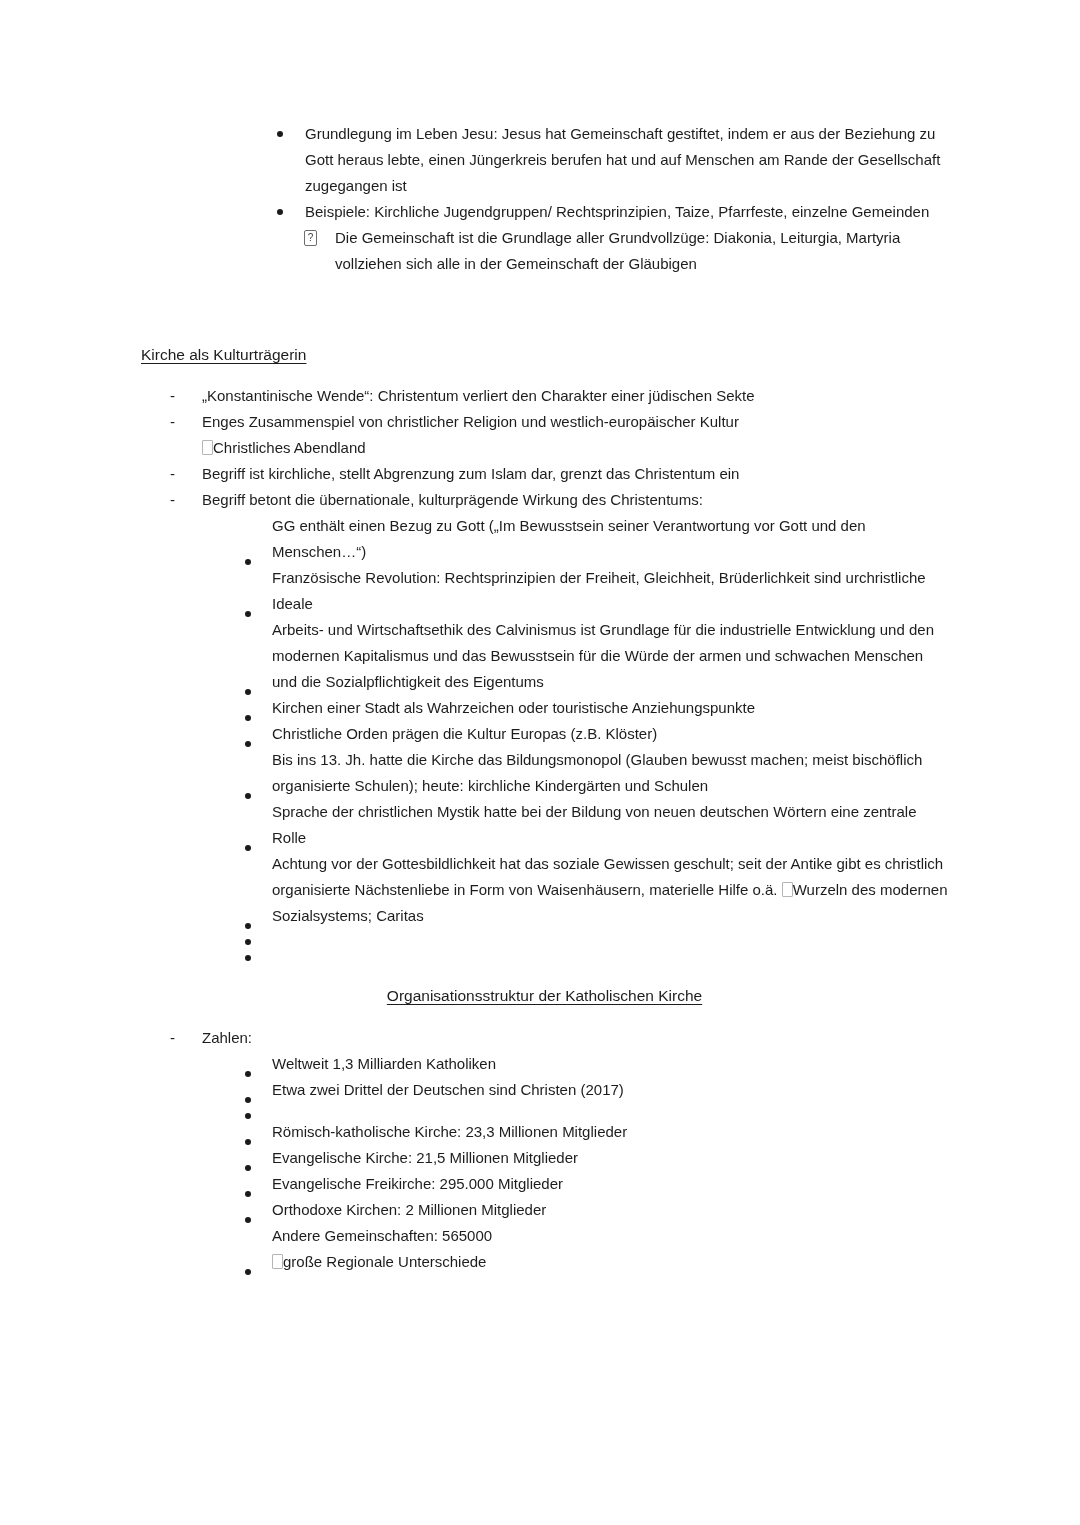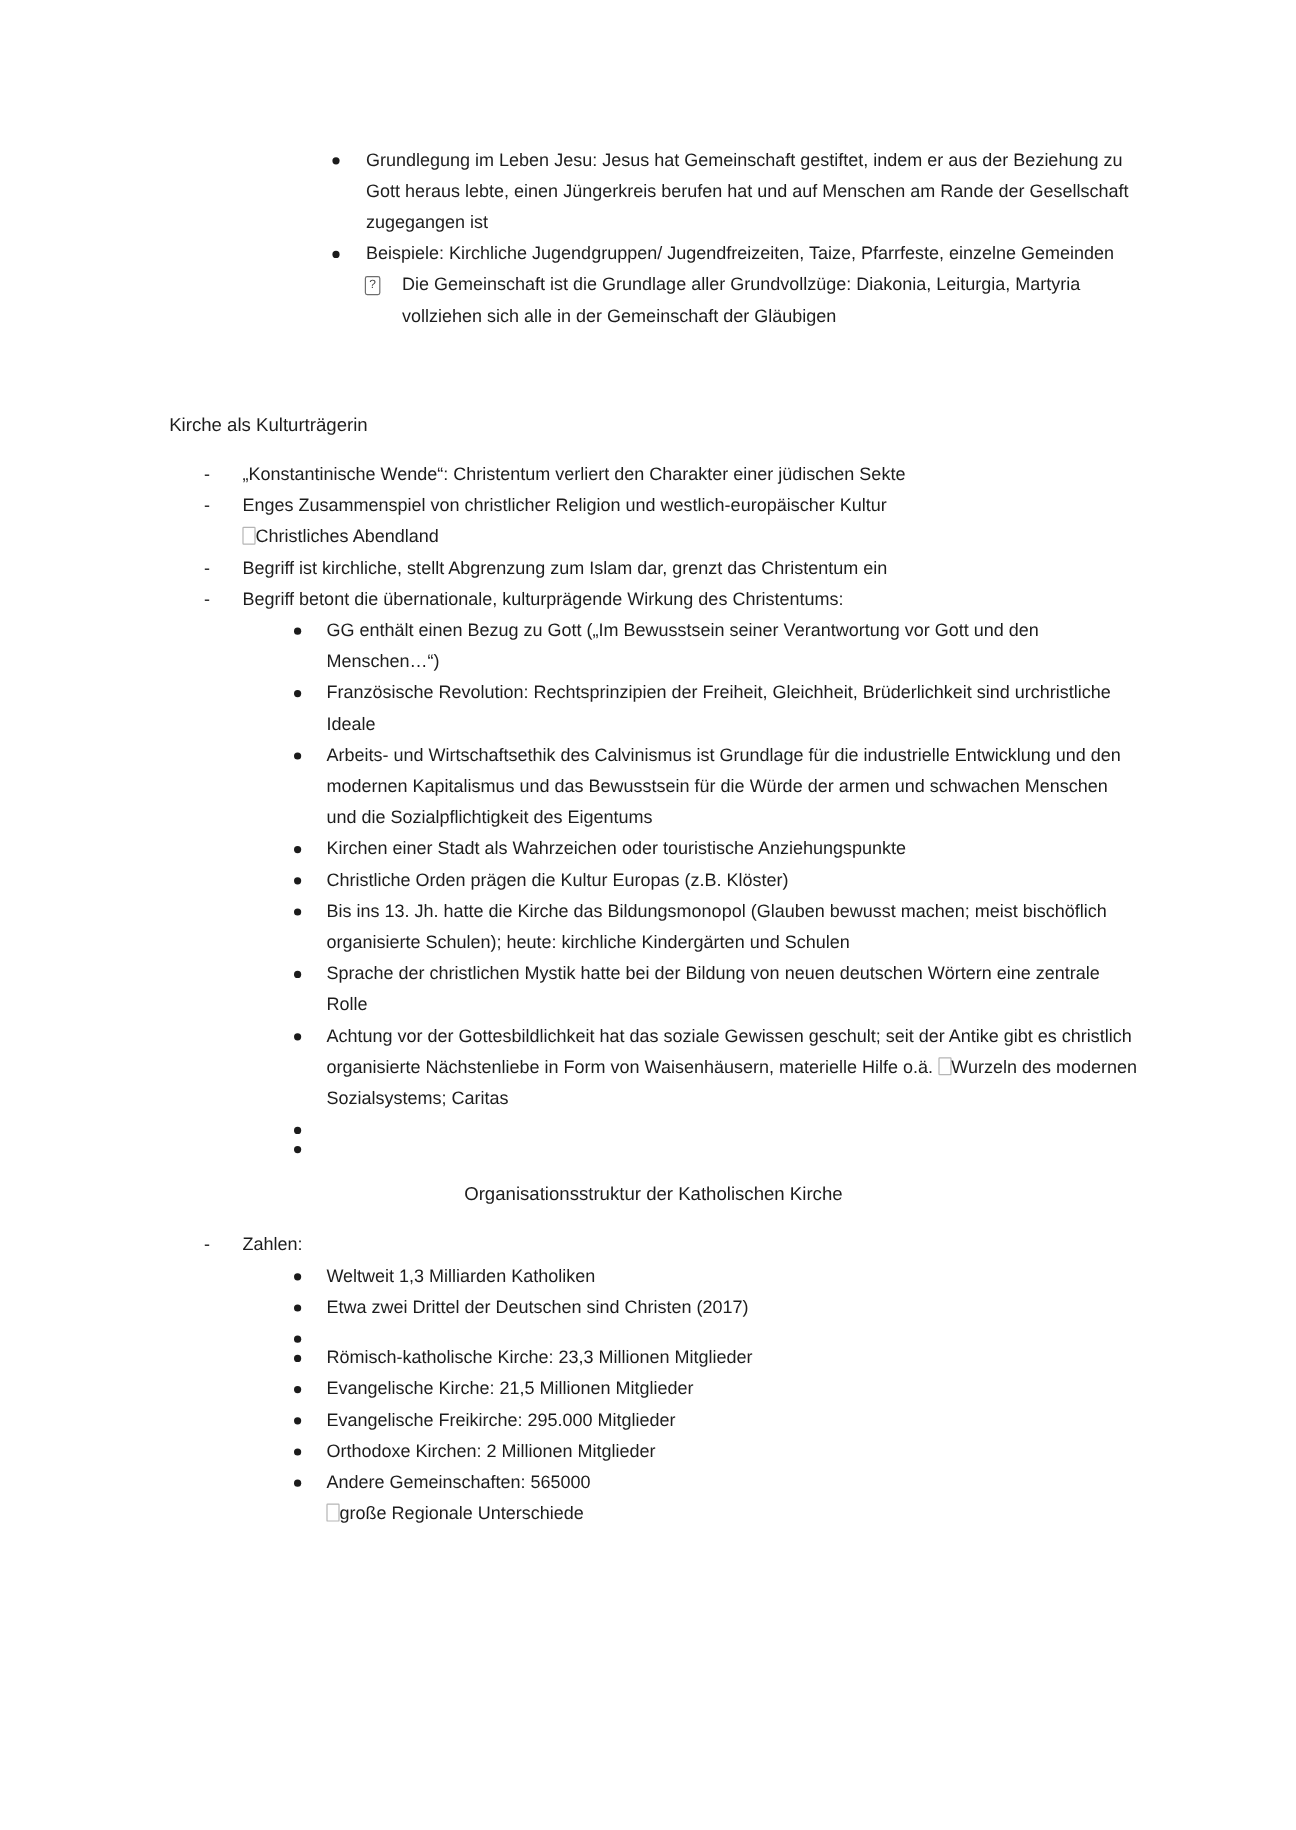--- a/index.html
+++ b/index.html
@@ -15,32 +15,33 @@
     font-size: 15px;
     line-height: 26px;
     padding: 121px 120px 0 129px;
     overflow: hidden;
   }
   section { display: block; }
   h2.section-heading {
     font-size: 15.5px;
     font-weight: 400;
     color: #1d1d1d;
+    text-decoration: underline;
     text-underline-offset: 3px;
   }
   #kultur-section h2.section-heading { margin: 65px 0 15px 0; }
   #organisation-section h2.section-heading { margin: 22px 0 16px 0; text-align: center; }
 
   .li { display: flex; align-items: flex-start; }
   .li-text { flex: 1 1 auto; min-width: 0; white-space: normal; }
   .marker { flex: 0 0 auto; position: relative; }
 
   
   .li-dash { padding-left: 29px; }  .marker-dash { width: 32px; }
-  .li-a    { padding-left: 104px; } .marker-a    { width: 27px; }
+  .li-a    { padding-left: 104px; align-items: flex-end; } .marker-a    { width: 27px; }
   .li-b    { padding-left: 136px; } .marker-b    { width: 28px; }
   .li-q    { padding-left: 163px; } .marker-q    { width: 31px; }
 
   .dot {
     display: block;
     width: 6px; height: 6px;
     border-radius: 50%;
     background: #1b1b1b;
     margin-top: 10px;
   }
@@ -73,21 +74,21 @@
         <div class="li li-b">
           <span class="marker marker-b">
             <span class="dot"></span>
           </span>
           <span class="li-text">Grundlegung im Leben Jesu: Jesus hat Gemeinschaft gestiftet, indem er aus der Beziehung zu Gott heraus lebte, einen Jüngerkreis berufen hat und auf Menschen am Rande der Gesellschaft zugegangen ist</span>
         </div>
         <div class="li li-b">
           <span class="marker marker-b">
             <span class="dot"></span>
           </span>
-          <span class="li-text">Beispiele: Kirchliche Jugendgruppen/ Jugendfreizeiten, Taize, Pfarrfeste, einzelne Gemeinden</span>
+          <span class="li-text">Beispiele: Kirchliche Jugendgruppen/ Rechtsprinzipien, Taize, Pfarrfeste, einzelne Gemeinden</span>
         </div>
       </div>
     <div class="list">
         <div class="li li-q">
           <span class="marker marker-q">
             <span class="qbox">?</span>
           </span>
           <span class="li-text">Die Gemeinschaft ist die Grundlage aller Grundvollzüge: Diakonia, Leiturgia, Martyria vollziehen sich alle in der Gemeinschaft der Gläubigen</span>
         </div>
       </div>

